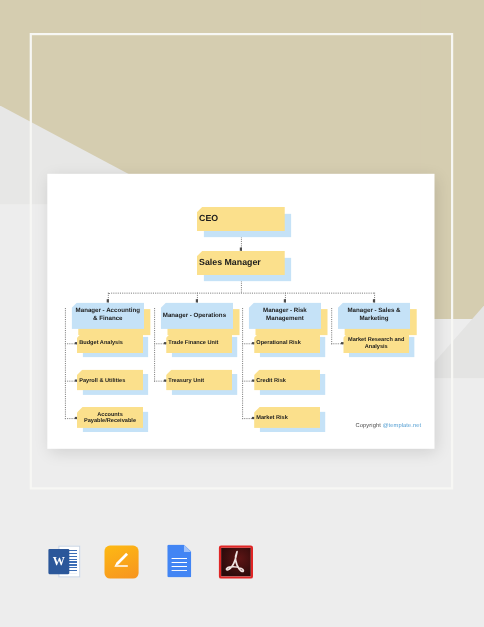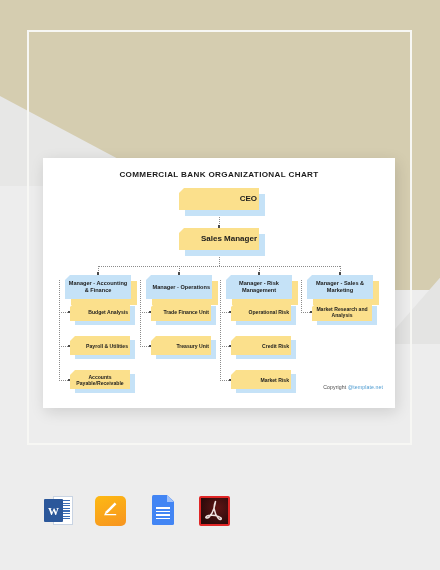--- a/index.html
+++ b/index.html
@@ -87,21 +87,21 @@
     letter-spacing: 0.35px;
     color: #1b1b1b;
   }
 
   
   .node {
     position: absolute;
     box-sizing: border-box;
     display: flex;
     align-items: center;
-    justify-content: flex-end;
+    justify-content: flex-start;
     text-align: center;
     font-weight: 700;
     color: #1c1c1c;
     line-height: 1.18;
     padding: 1px 2px;
     z-index: 3;
     overflow: hidden;
   }
   
   .node-yellow {
@@ -272,21 +272,20 @@
 <div id="stage">
 
   <div class="bg-beige"></div>
   <div class="bg-beige-right"></div>
   <div class="bg-gray-diag"></div>
   <div class="bg-gray-diag-right"></div>
   <div class="frame"></div>
 
   <div id="sheet">
 
-    <div class="chart-title">COMMERCIAL BANK ORGANIZATIONAL CHART</div>
 
     <div class="conn v-dot" style="left:176px; top:52px; height:18px;"></div>
     <div class="marker" style="left:174.7px; top:67px;"></div>
 
     <div class="conn v-dot" style="left:176px; top:92px; height:16px;"></div>
     <div class="conn h-dot" style="left:55px; top:108px; width:242px;"></div>
 
     <div class="conn v-dot" style="left:55px; top:108px; height:9px;"></div>
     <div class="marker" style="left:53.7px; top:114px;"></div>
 

